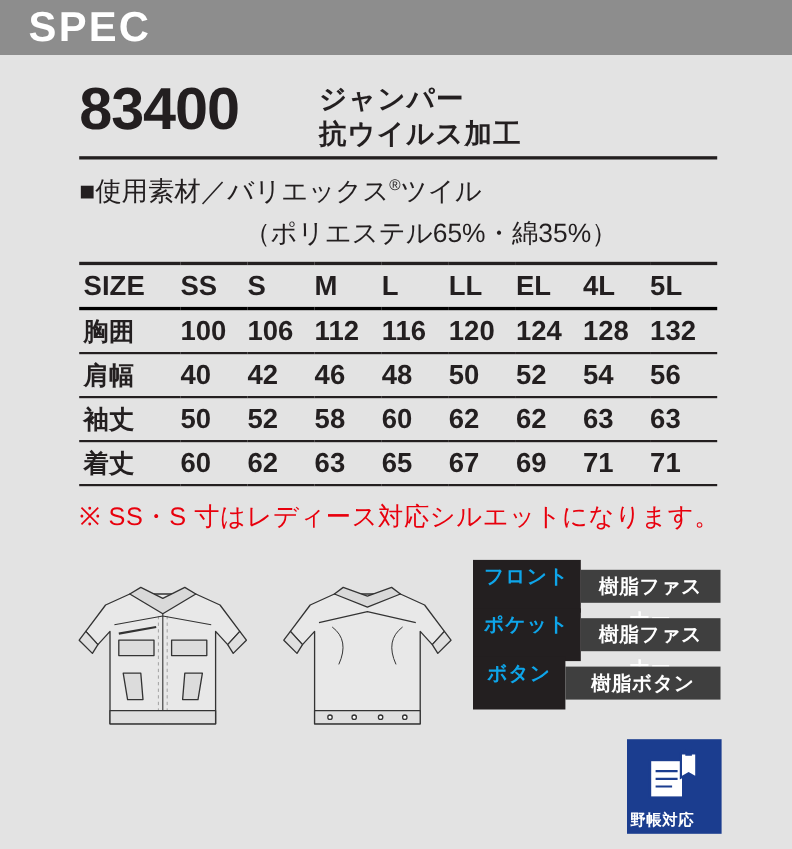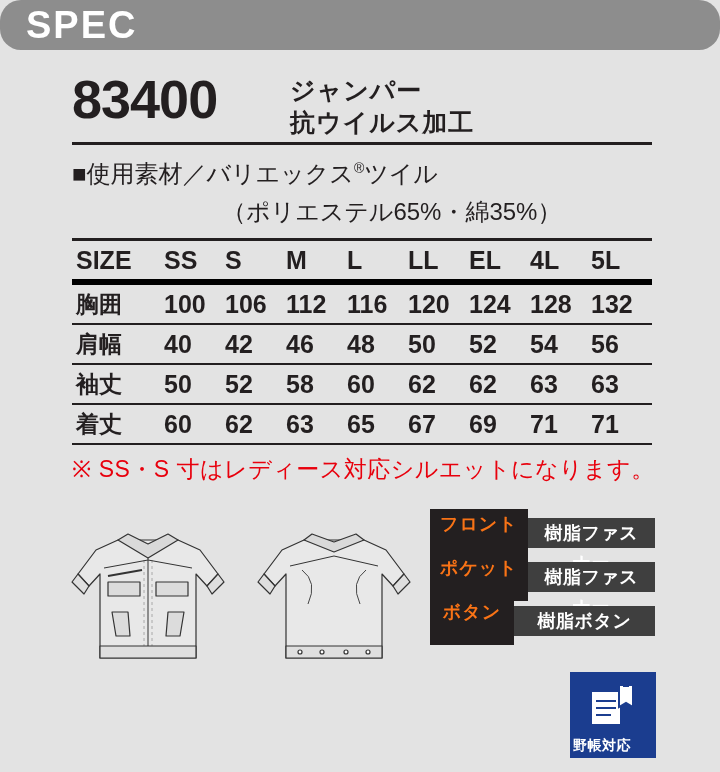--- a/index.html
+++ b/index.html
@@ -21,21 +21,20 @@
     box-sizing: border-box;
   }
   
   .spec-bar {
     position: absolute;
     left: 0;
     top: 0;
     width: 720px;
     height: 50px;
     background: #8d8d8d;
-    border-radius: 21px;
   }
   .spec-bar .spec-text {
     position: absolute;
     left: 26px;
     top: 4px;
     font-size: 38px;
     font-weight: bold;
     color: #ffffff;
     letter-spacing: 2px;
     font-family: "Liberation Sans", sans-serif;
@@ -121,21 +120,21 @@
     text-align: left;
     padding-left: 4px;
     font-size: 23px;
   }
   .size-table .hdr-label {
     text-align: left;
     padding-left: 4px;
     font-size: 25px;
   }
   .size-table tr.head th {
-    border-bottom: 6px solid #000000;
+    border-bottom: 3px solid #000000;
     border-top: 3px solid #231f20;
   }
   .size-table tr.body td {
     border-bottom: 2px solid #231f20;
   }
   .red {
     color: #e8000d;
   }
   .col-n {
     width: 61px;
@@ -165,21 +164,21 @@
     width: 225px;
   }
   .speclabel {
     display: flex;
     align-items: center;
     height: 30px;
     margin-bottom: 14px;
   }
   .speclabel .k {
     background: #231f20;
-    color: #f97316;
+    color: #0ea5e9;
     font-size: 18px;
     font-weight: bold;
     height: 48px;
     line-height: 30px;
     padding: 0 10px;
     min-width: 84px;
     text-align: center;
     box-sizing: border-box;
     letter-spacing: 1px;
   }

